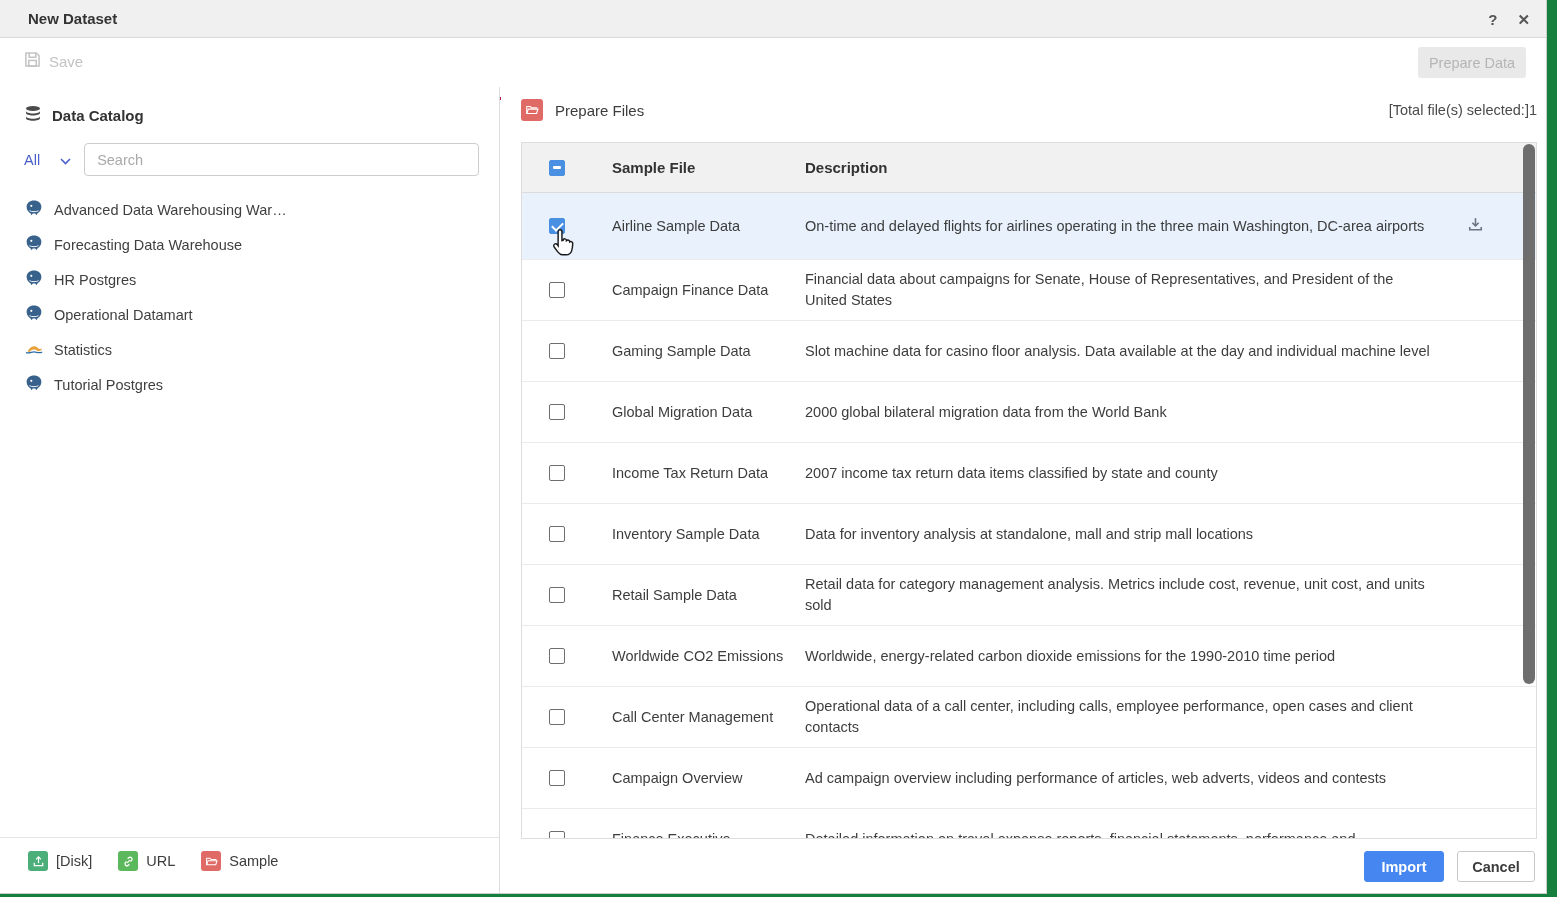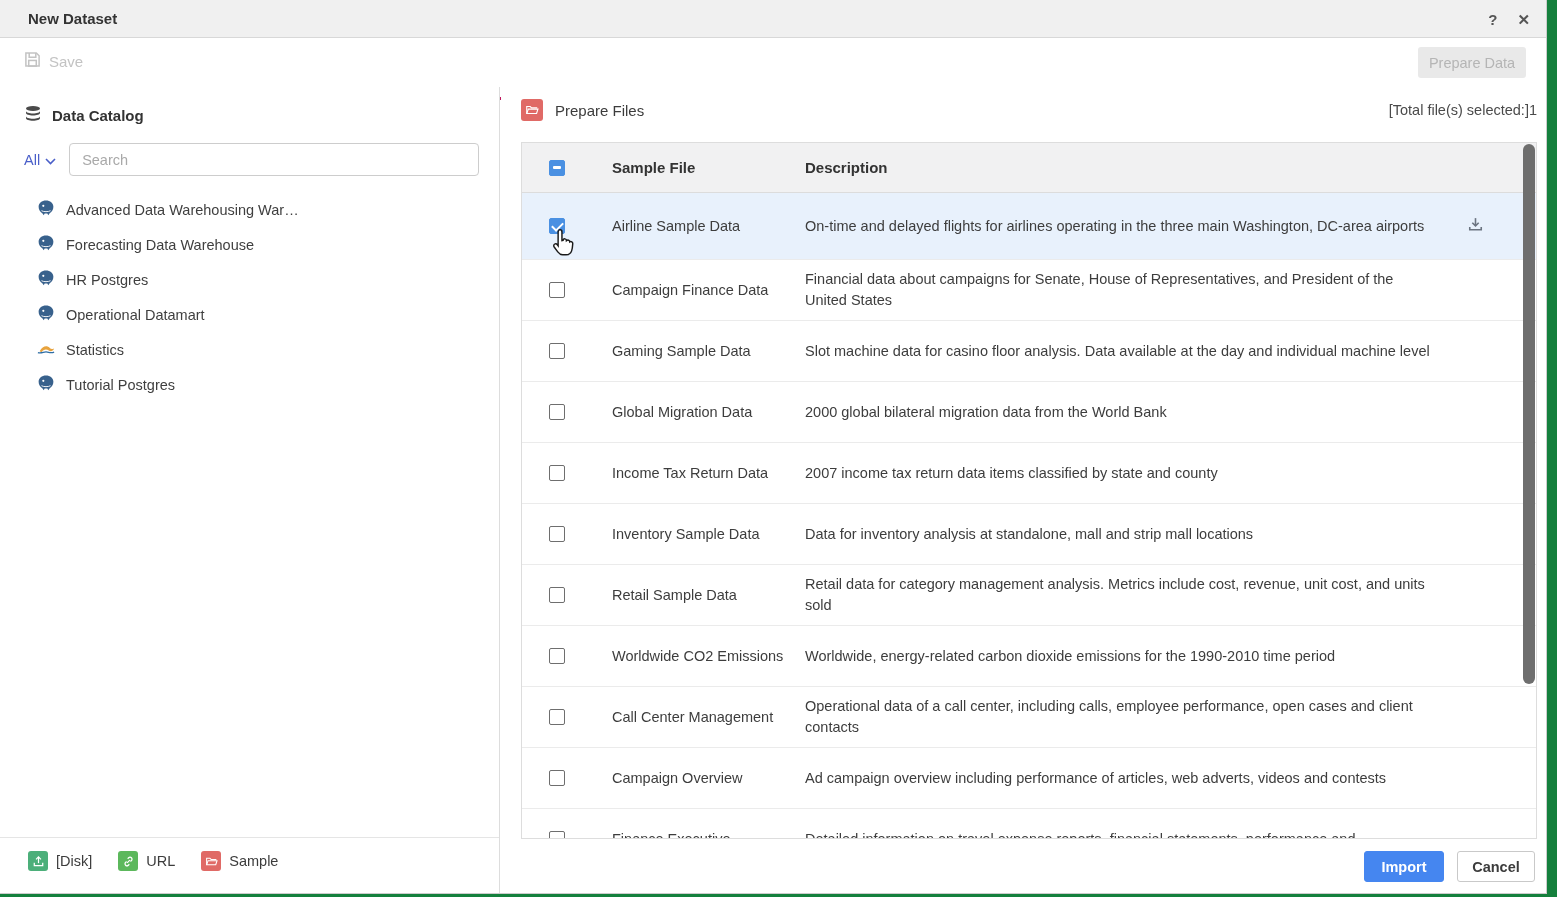--- a/index.html
+++ b/index.html
@@ -24,27 +24,27 @@
                  border:none; border-radius:3px; color:#b5b5b5; font-size:14.5px;
                  font-family:"Liberation Sans", sans-serif; }
 
   
   .body { position:absolute; left:0; top:87px; right:0; bottom:0; }
   .sidebar { position:absolute; left:0; top:0; bottom:0; width:500px; border-right:1px solid #ddd; background:#fff; }
 
   .catalog-header { display:flex; align-items:center; gap:10px; margin:18px 0 0 24px;
                     font-size:15px; font-weight:bold; color:#333; }
   .filter-row { display:flex; align-items:center; margin:17px 20px 0 24px; }
-  .all-link { display:flex; align-items:center; gap:5px; color:#4a5fc9; font-size:14.5px; cursor:pointer; flex:none; }
+  .all-link { display:flex; align-items:center; gap:20px; color:#4a5fc9; font-size:14.5px; cursor:pointer; flex:none; }
   .search-input { flex:1; margin-left:13px; height:33px; border:1px solid #cdcdcd; border-radius:4px;
                   padding:0 12px; font-size:14.5px; color:#333; font-family:"Liberation Sans", sans-serif; outline:none; }
   .search-input::placeholder { color:#a9a9a9; }
 
   .db-list { list-style:none; margin-top:16px; }
-  .db-item { display:flex; align-items:center; gap:11px; height:35px; padding-left:37px;
+  .db-item { display:flex; align-items:center; gap:11px; height:35px; padding-left:25px;
              font-size:14.5px; color:#3f3f3f; cursor:pointer; }
   .db-item svg { flex:none; }
 
   .sidebar-footer { position:absolute; left:0; right:0; bottom:9px; height:47px; border-top:1px solid #e5e5e5;
                     display:flex; align-items:center; gap:26px; padding-left:28px; background:#fff; }
   .legend { display:flex; align-items:center; gap:8px; font-size:14.5px; color:#3c3c3c; }
   .legend-icon { width:20px; height:20px; border-radius:3px; display:flex; align-items:center; justify-content:center; }
   .li-disk { background:#4caf7a; }
   .li-url  { background:#5cb85c; }
   .li-sample { background:#e06a66; }

